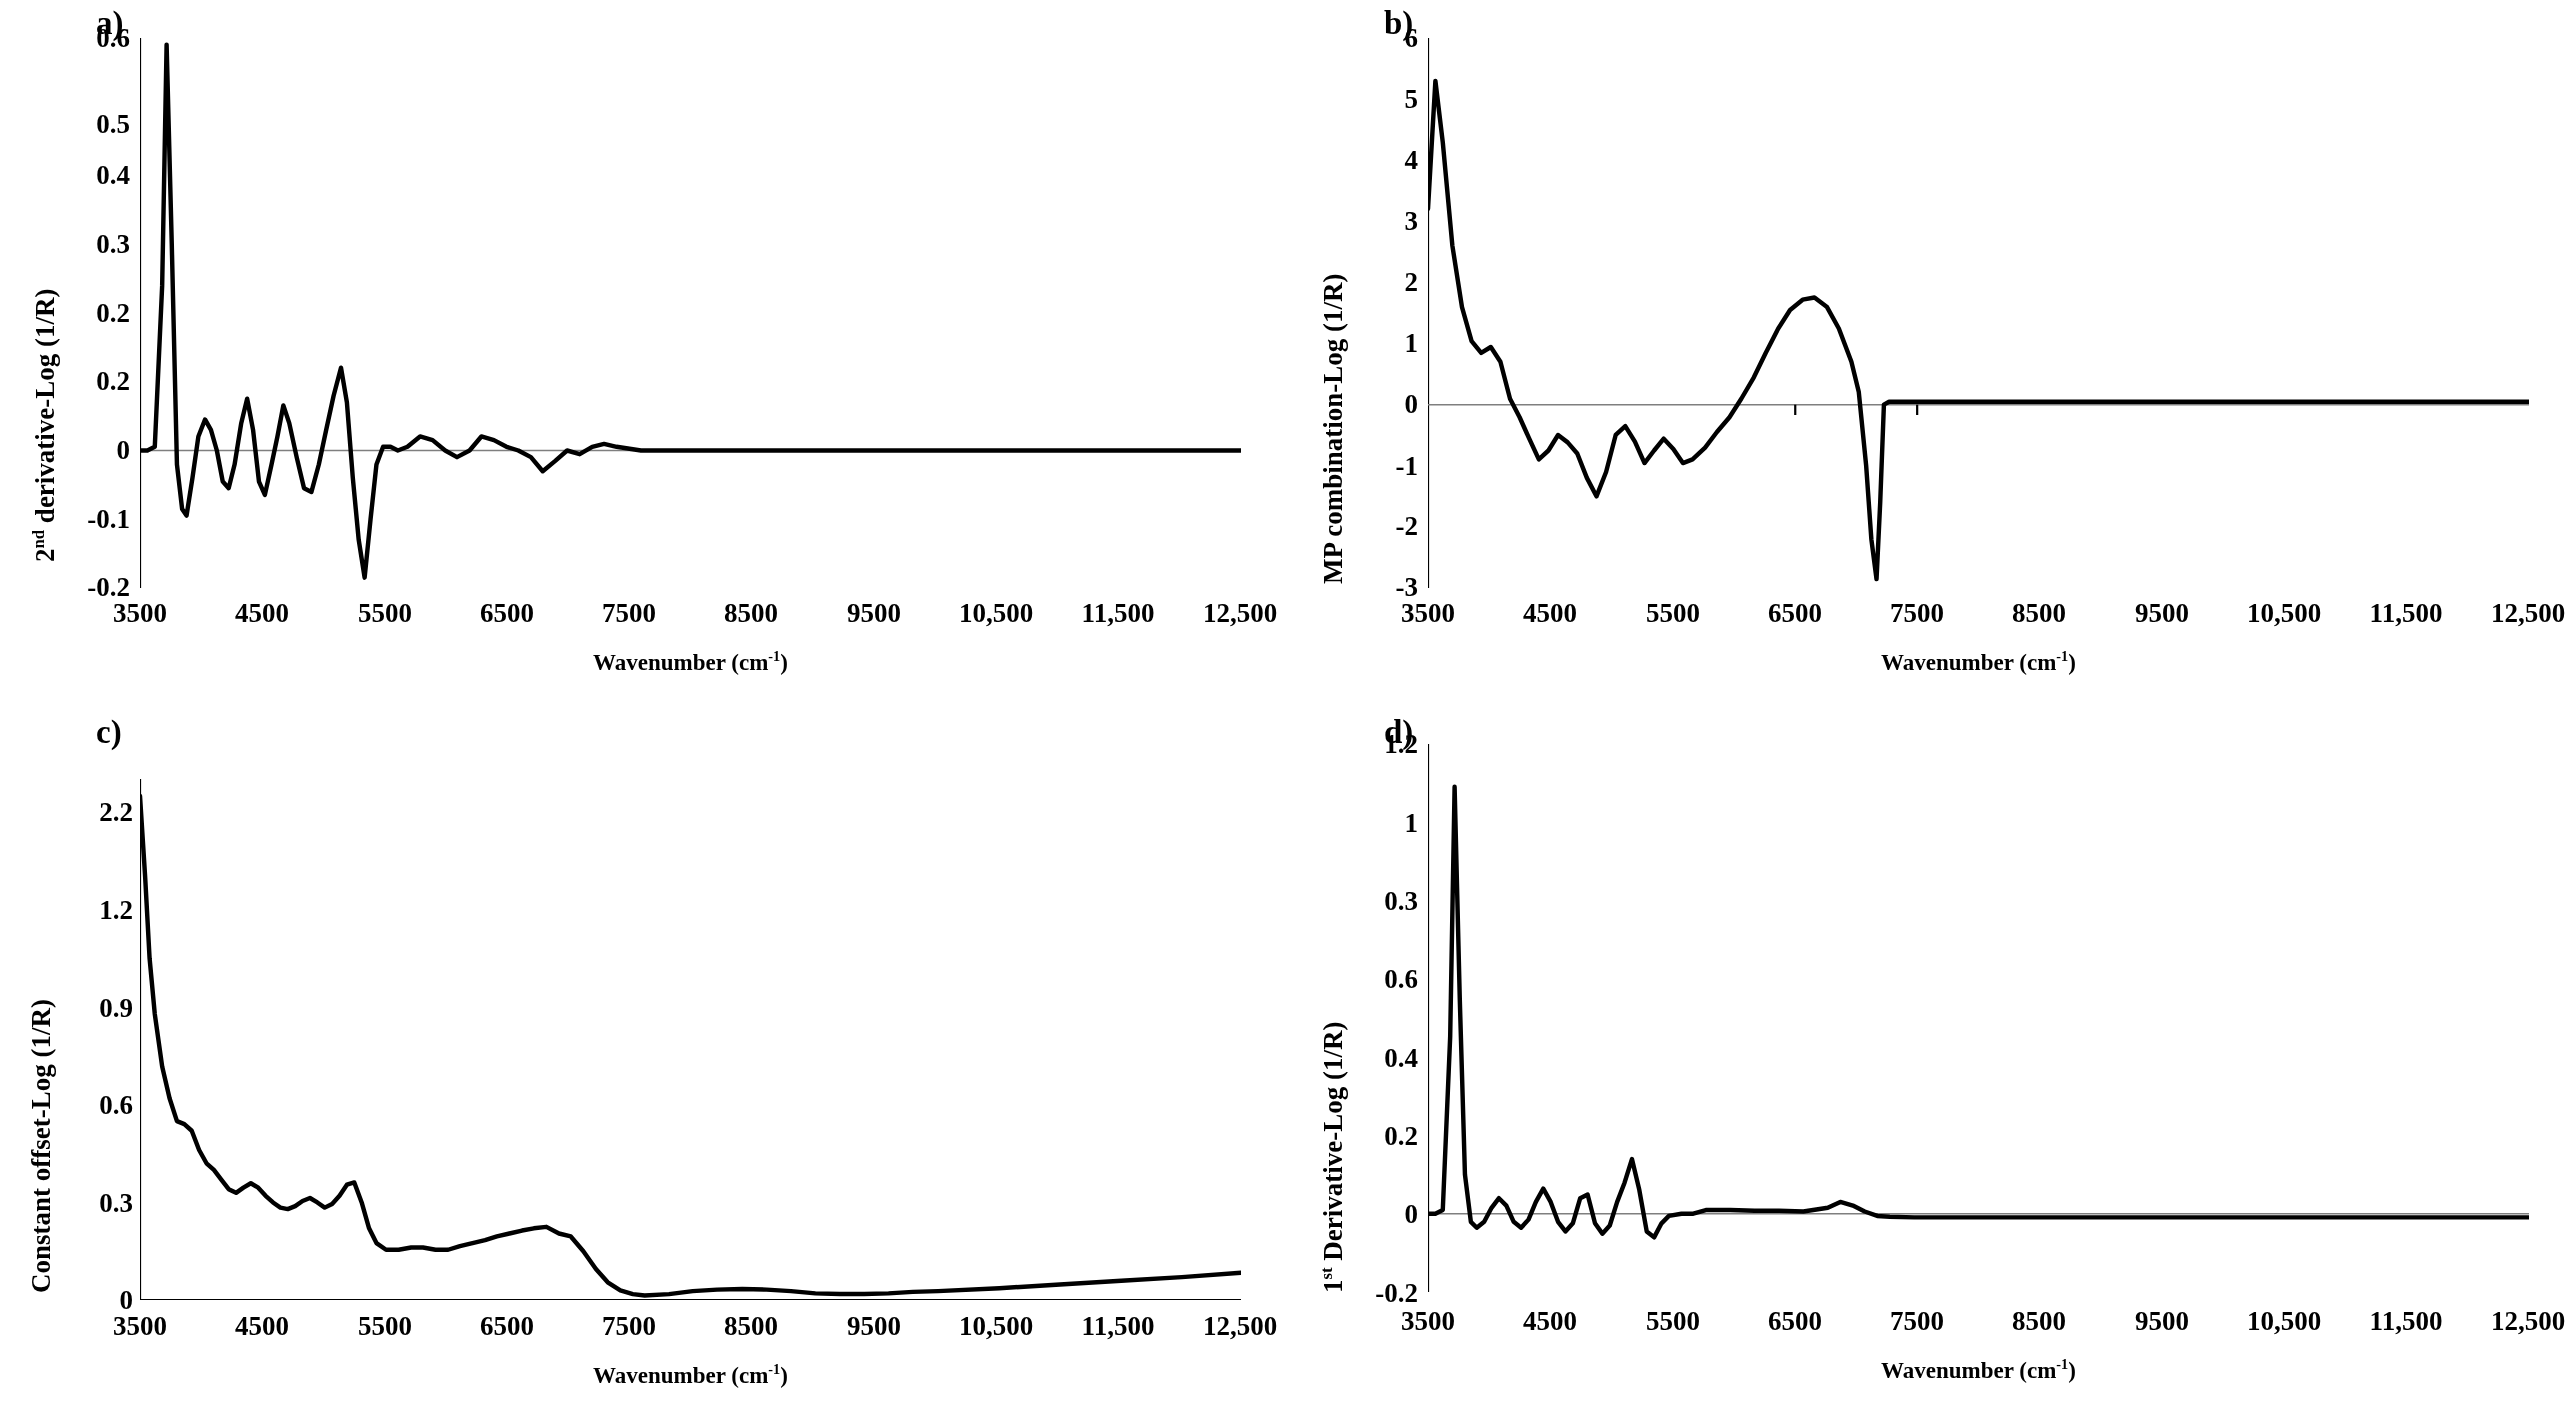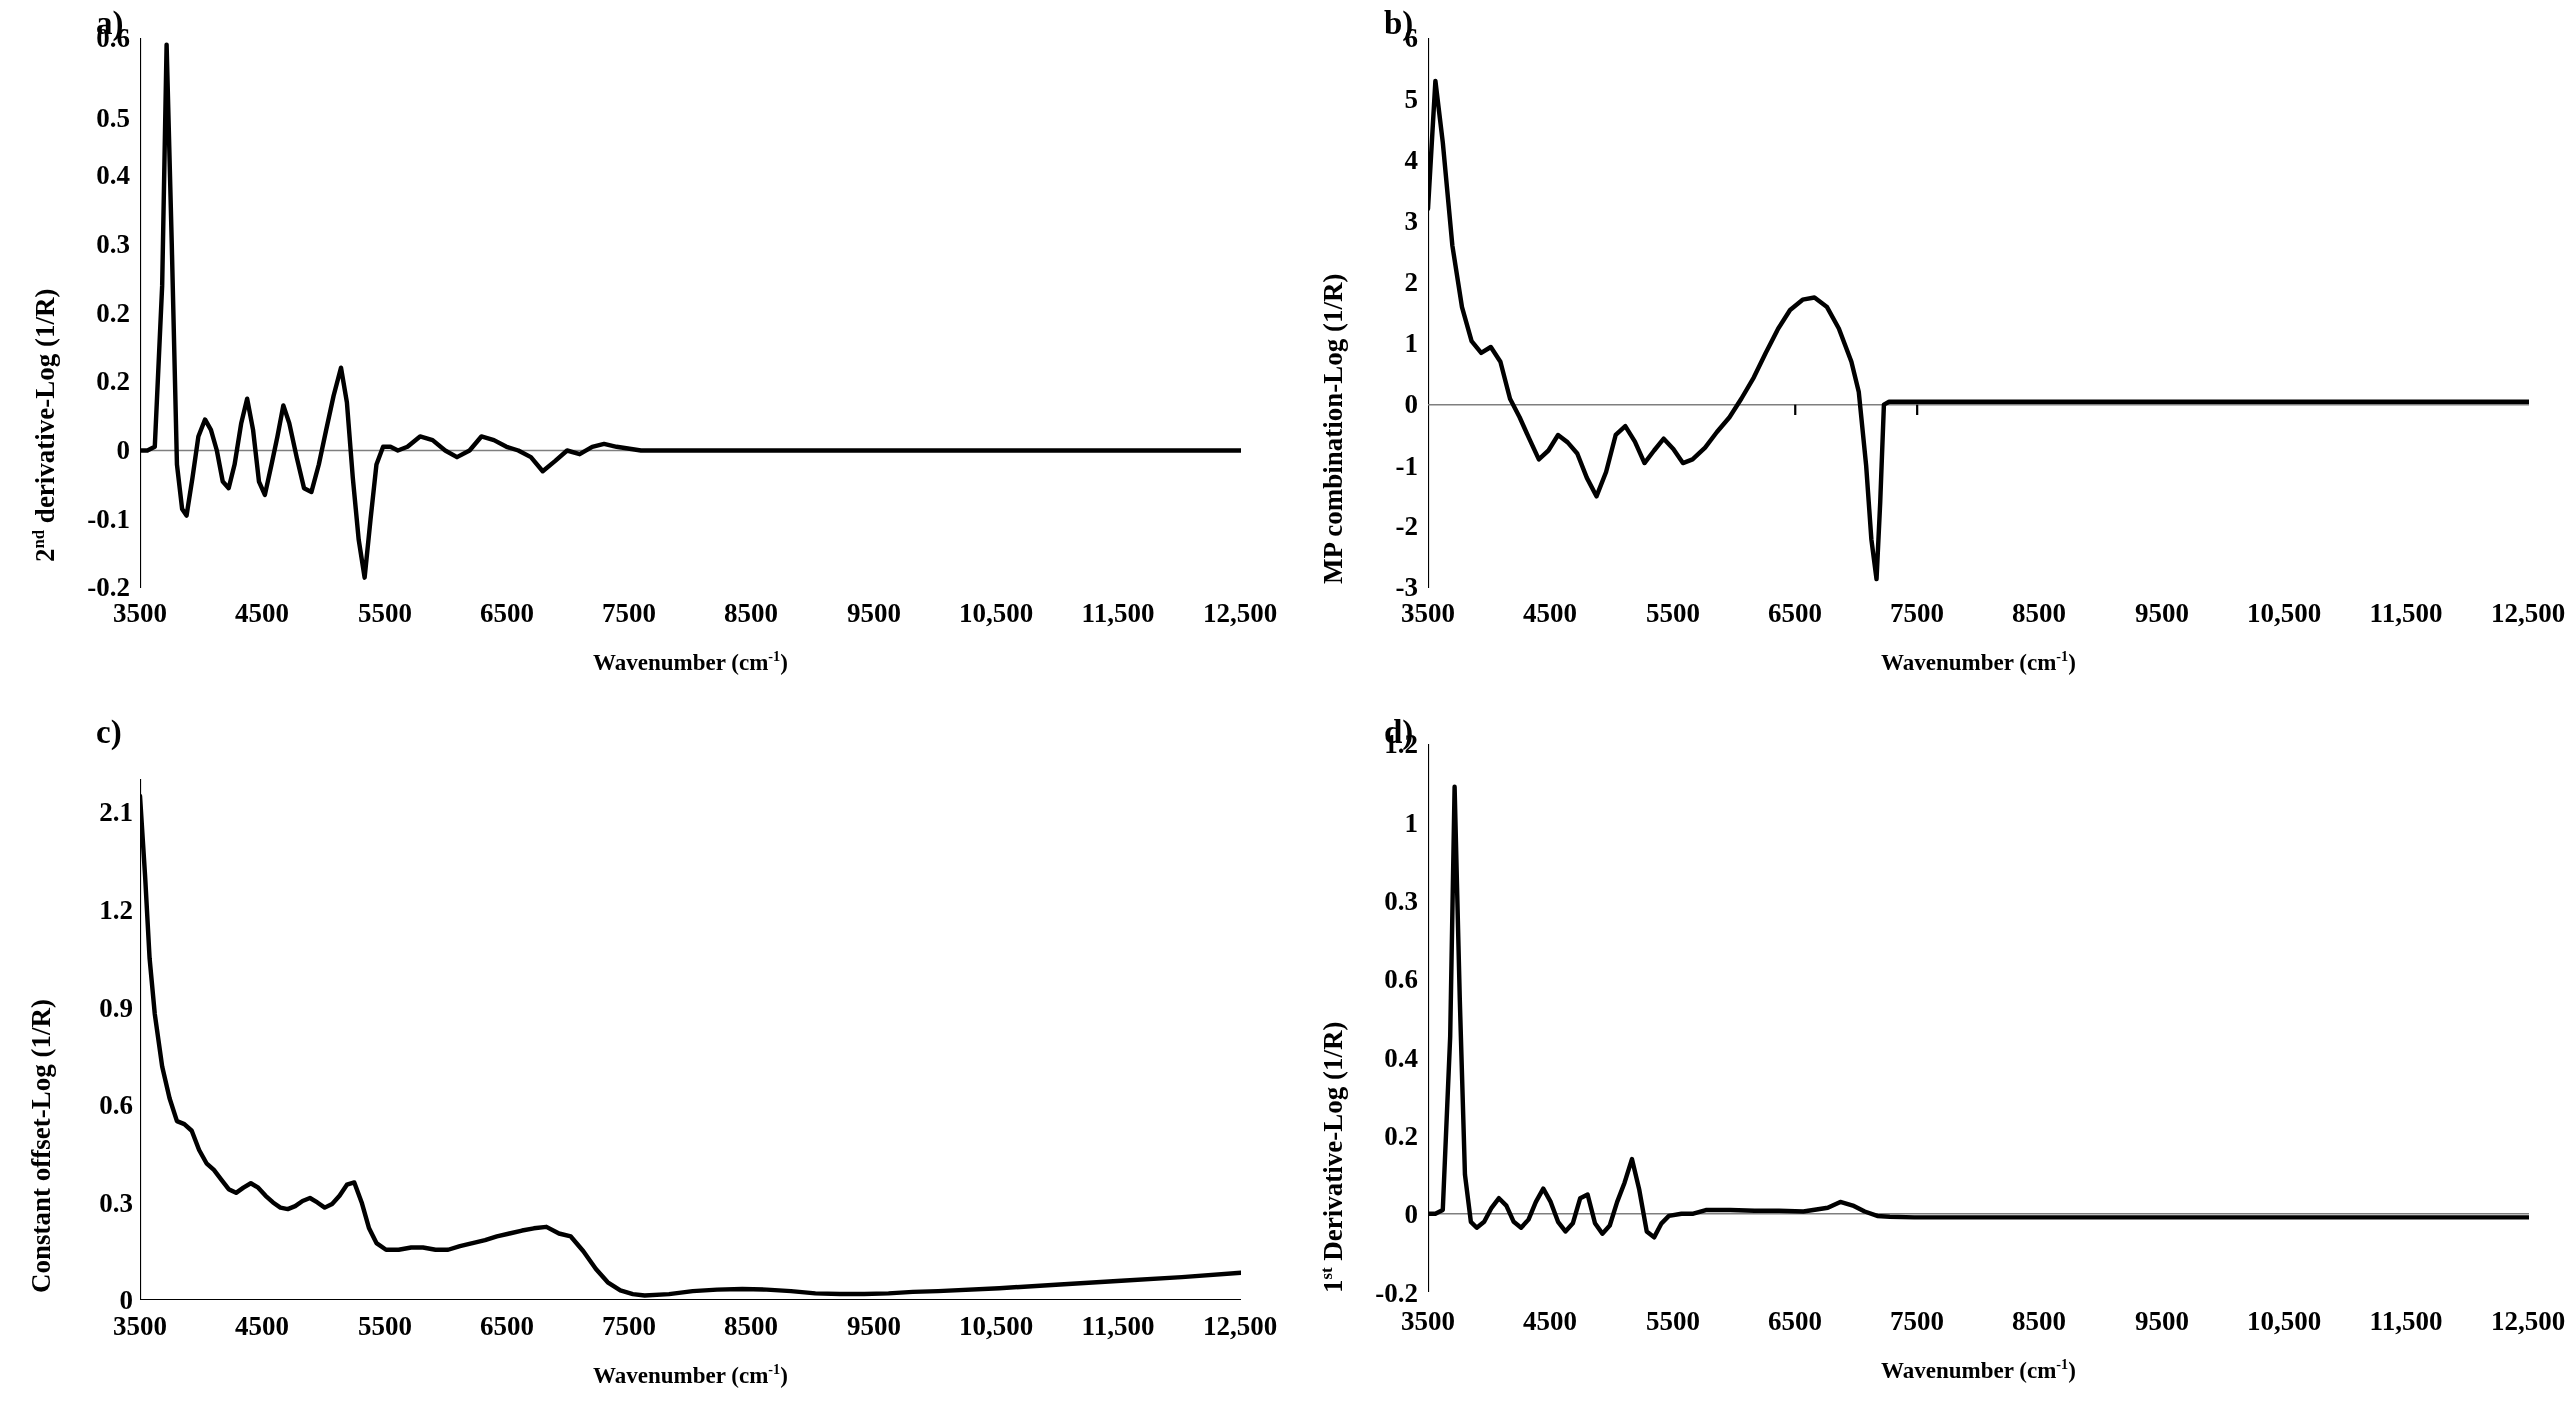--- a/index.html
+++ b/index.html
@@ -92,21 +92,21 @@
     <div class="panel-letter" style="left:96px; top:7.4px;">a)</div>
     <div class="y-axis-title" style="left:30px; top:562px;">2<sup>nd</sup> derivative-Log (1/R)</div>
     <div class="y-ticklabels" style="left:41px; top:0; height:100%;">
       <div class="y-ticklabel" style="top:587px;">-0.2</div>
       <div class="y-ticklabel" style="top:519px;">-0.1</div>
       <div class="y-ticklabel" style="top:450px;">0</div>
       <div class="y-ticklabel" style="top:381px;">0.2</div>
       <div class="y-ticklabel" style="top:313px;">0.2</div>
       <div class="y-ticklabel" style="top:244px;">0.3</div>
       <div class="y-ticklabel" style="top:175px;">0.4</div>
-      <div class="y-ticklabel" style="top:118px;">0.5</div>
+      <div class="y-ticklabel" style="top:124px;">0.5</div>
       <div class="y-ticklabel" style="top:38px;">0.6</div>
     </div>
     <div class="plot-area" style="left:140px; top:38px; width:1101px; height:550px;">
       <svg class="chart-svg" width="1101" height="550" viewBox="0 0 1490 744" preserveAspectRatio="none">
         <line x1="0" y1="744" x2="0" y2="0" stroke="#000000" stroke-width="3"></line>
         <line x1="0" y1="558" x2="1490" y2="558" stroke="#7f7f7f" stroke-width="2"></line>
         <line x1="0" y1="744" x2="0" y2="744" stroke="#000000" stroke-width="3"></line>
         <g stroke="#000000" stroke-width="3">
           <line x1="0" y1="744" x2="-14" y2="744"></line>
           <line x1="0" y1="651" x2="-14" y2="651"></line>
@@ -191,21 +191,21 @@
 
   <div class="panel">
     <div class="panel-letter" style="left:96px; top:7.4px;">c)</div>
     <div class="y-axis-title" style="left:26px; top:584px;">Constant offset-Log (1/R)</div>
     <div class="y-ticklabels" style="left:44px; top:0; height:100%;">
       <div class="y-ticklabel" style="top:591px;">0</div>
       <div class="y-ticklabel" style="top:494px;">0.3</div>
       <div class="y-ticklabel" style="top:396px;">0.6</div>
       <div class="y-ticklabel" style="top:299px;margin-left:30px;">0.9</div>
       <div class="y-ticklabel" style="top:201px;">1.2</div>
-      <div class="y-ticklabel" style="top:103px;">2.1</div>
+      <div class="y-ticklabel" style="top:103px;">2.2</div>
     </div>
     <div class="plot-area" style="left:140px; top:70px; width:1101px; height:521px;">
       <svg class="chart-svg" width="1101" height="521" viewBox="0 0 1490 705" preserveAspectRatio="none">
         <line x1="0" y1="705" x2="0" y2="0" stroke="#000000" stroke-width="3"></line>
         <line x1="0" y1="705" x2="1490" y2="705" stroke="#000000" stroke-width="3"></line>
         <g stroke="#000000" stroke-width="3">
           <line x1="0" y1="705" x2="-14" y2="705"></line>
           <line x1="0" y1="573" x2="-14" y2="573"></line>
           <line x1="0" y1="441" x2="-14" y2="441"></line>
           <line x1="0" y1="309" x2="-14" y2="309"></line>

